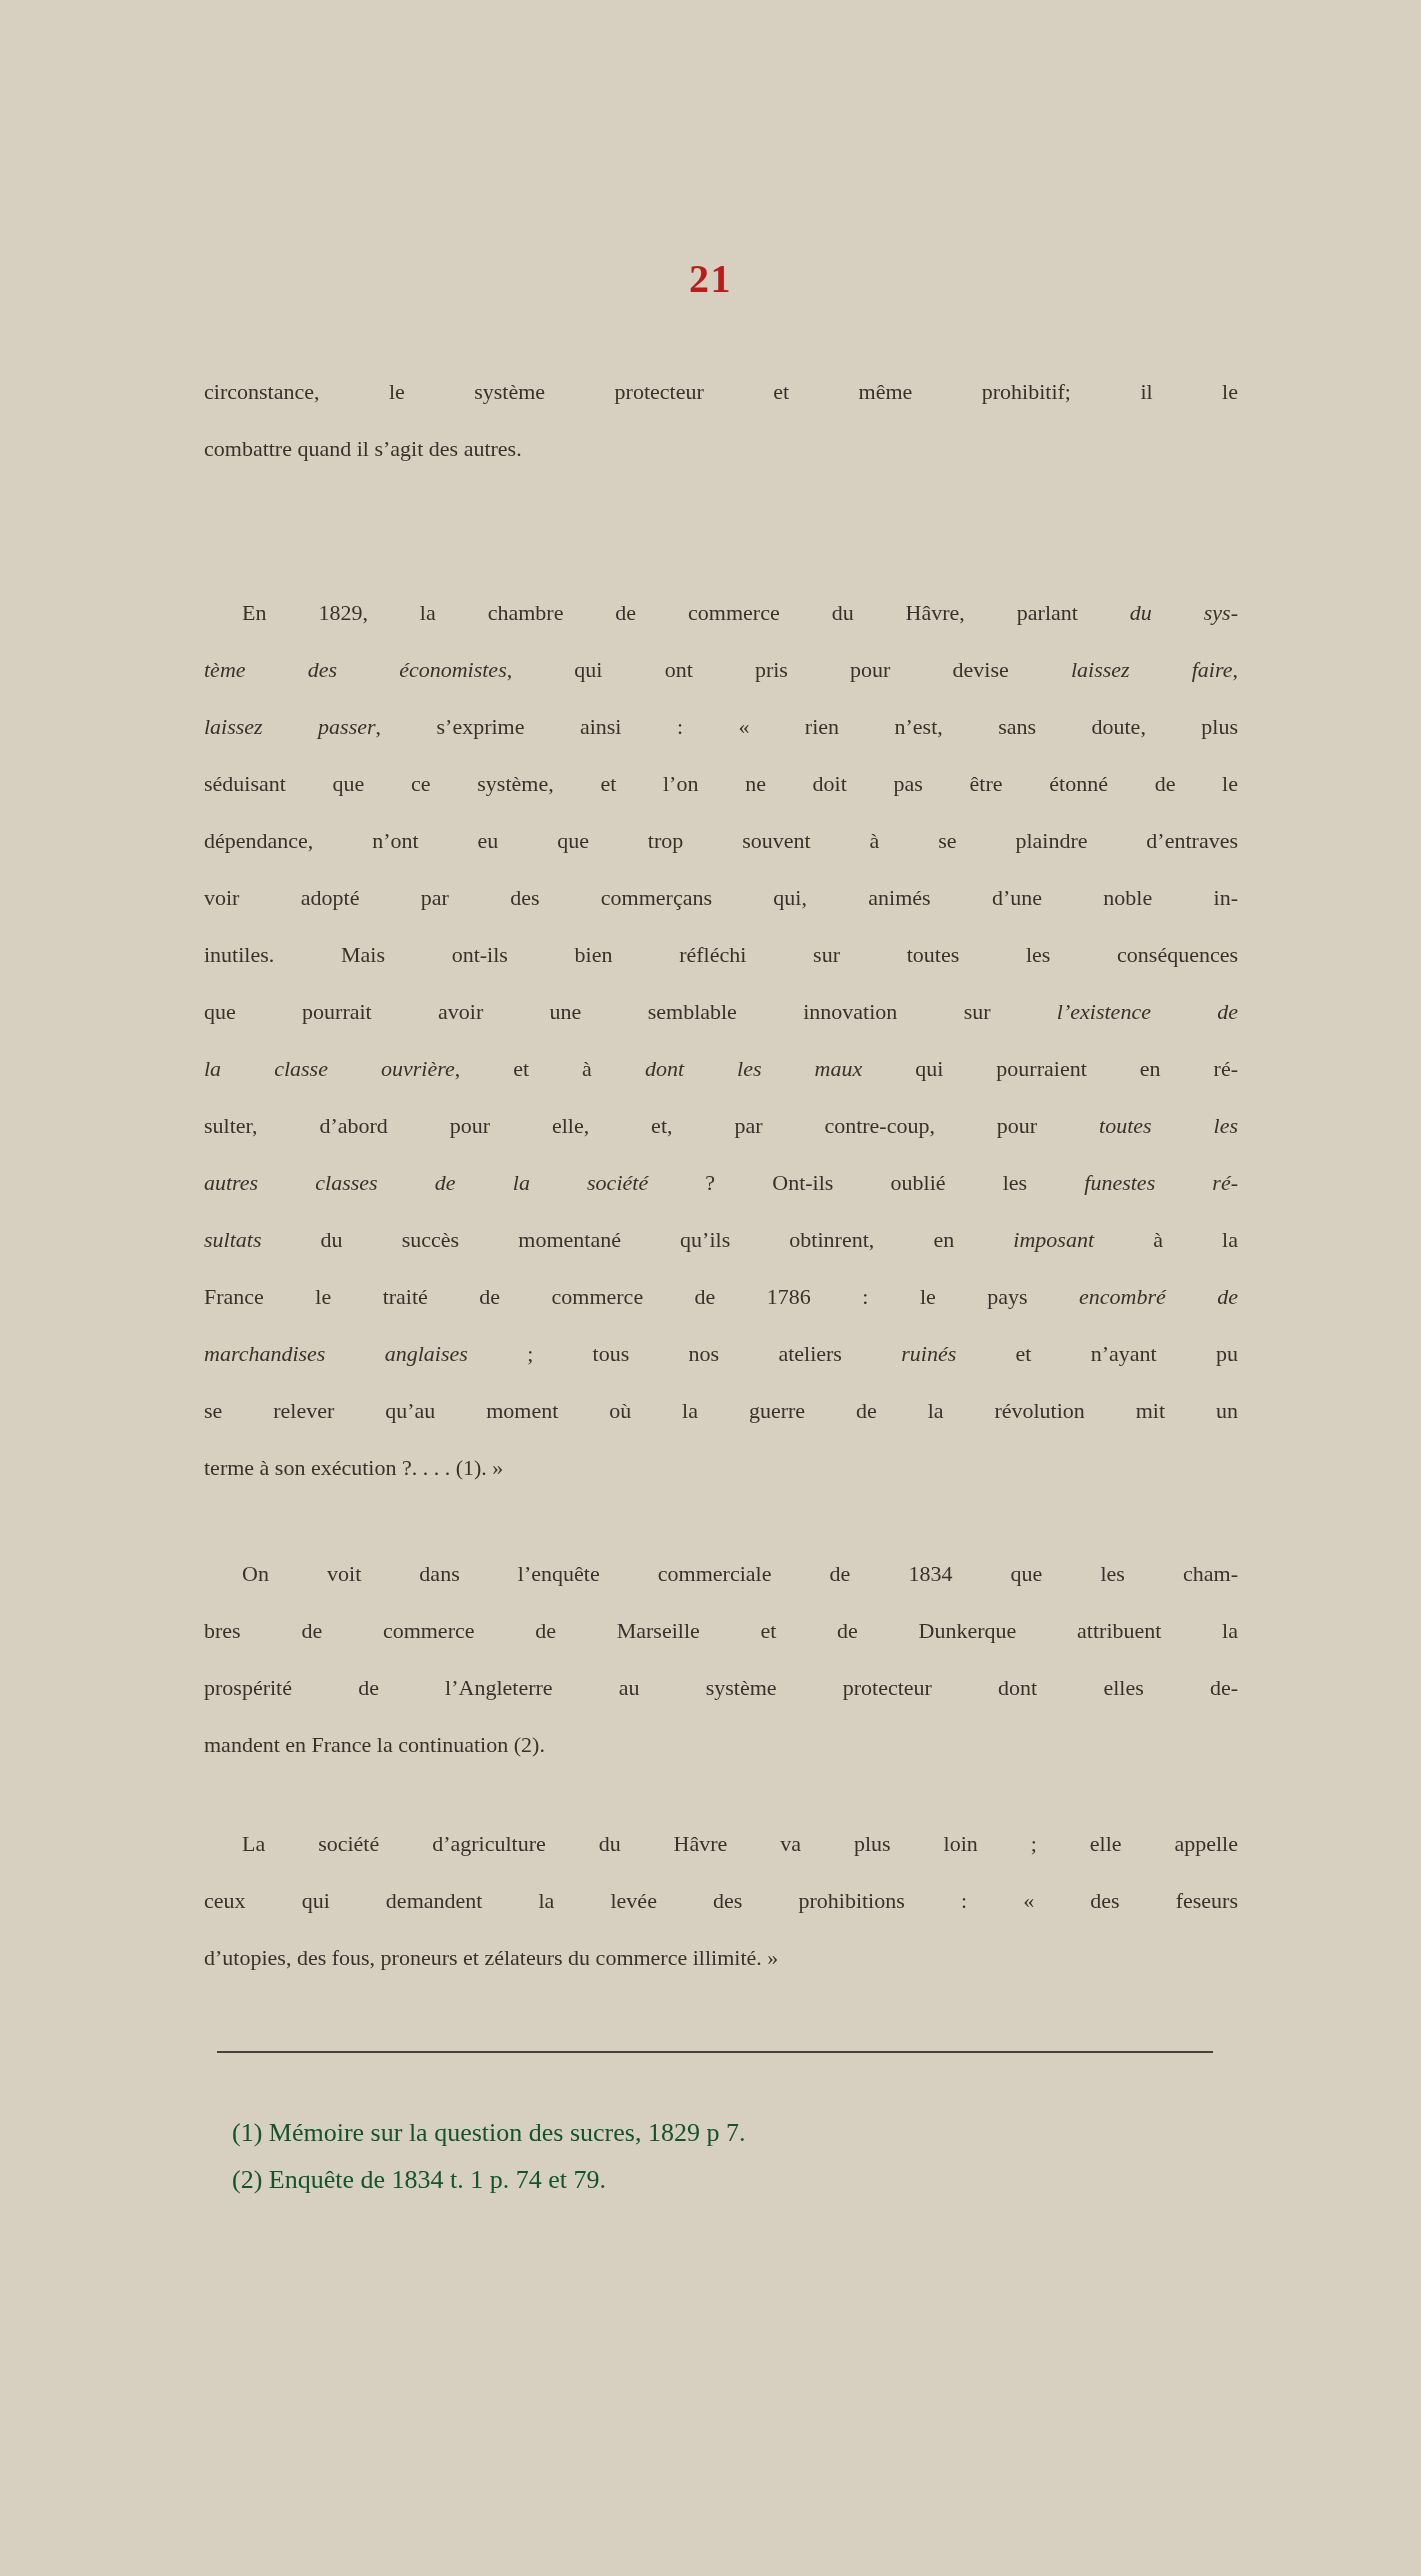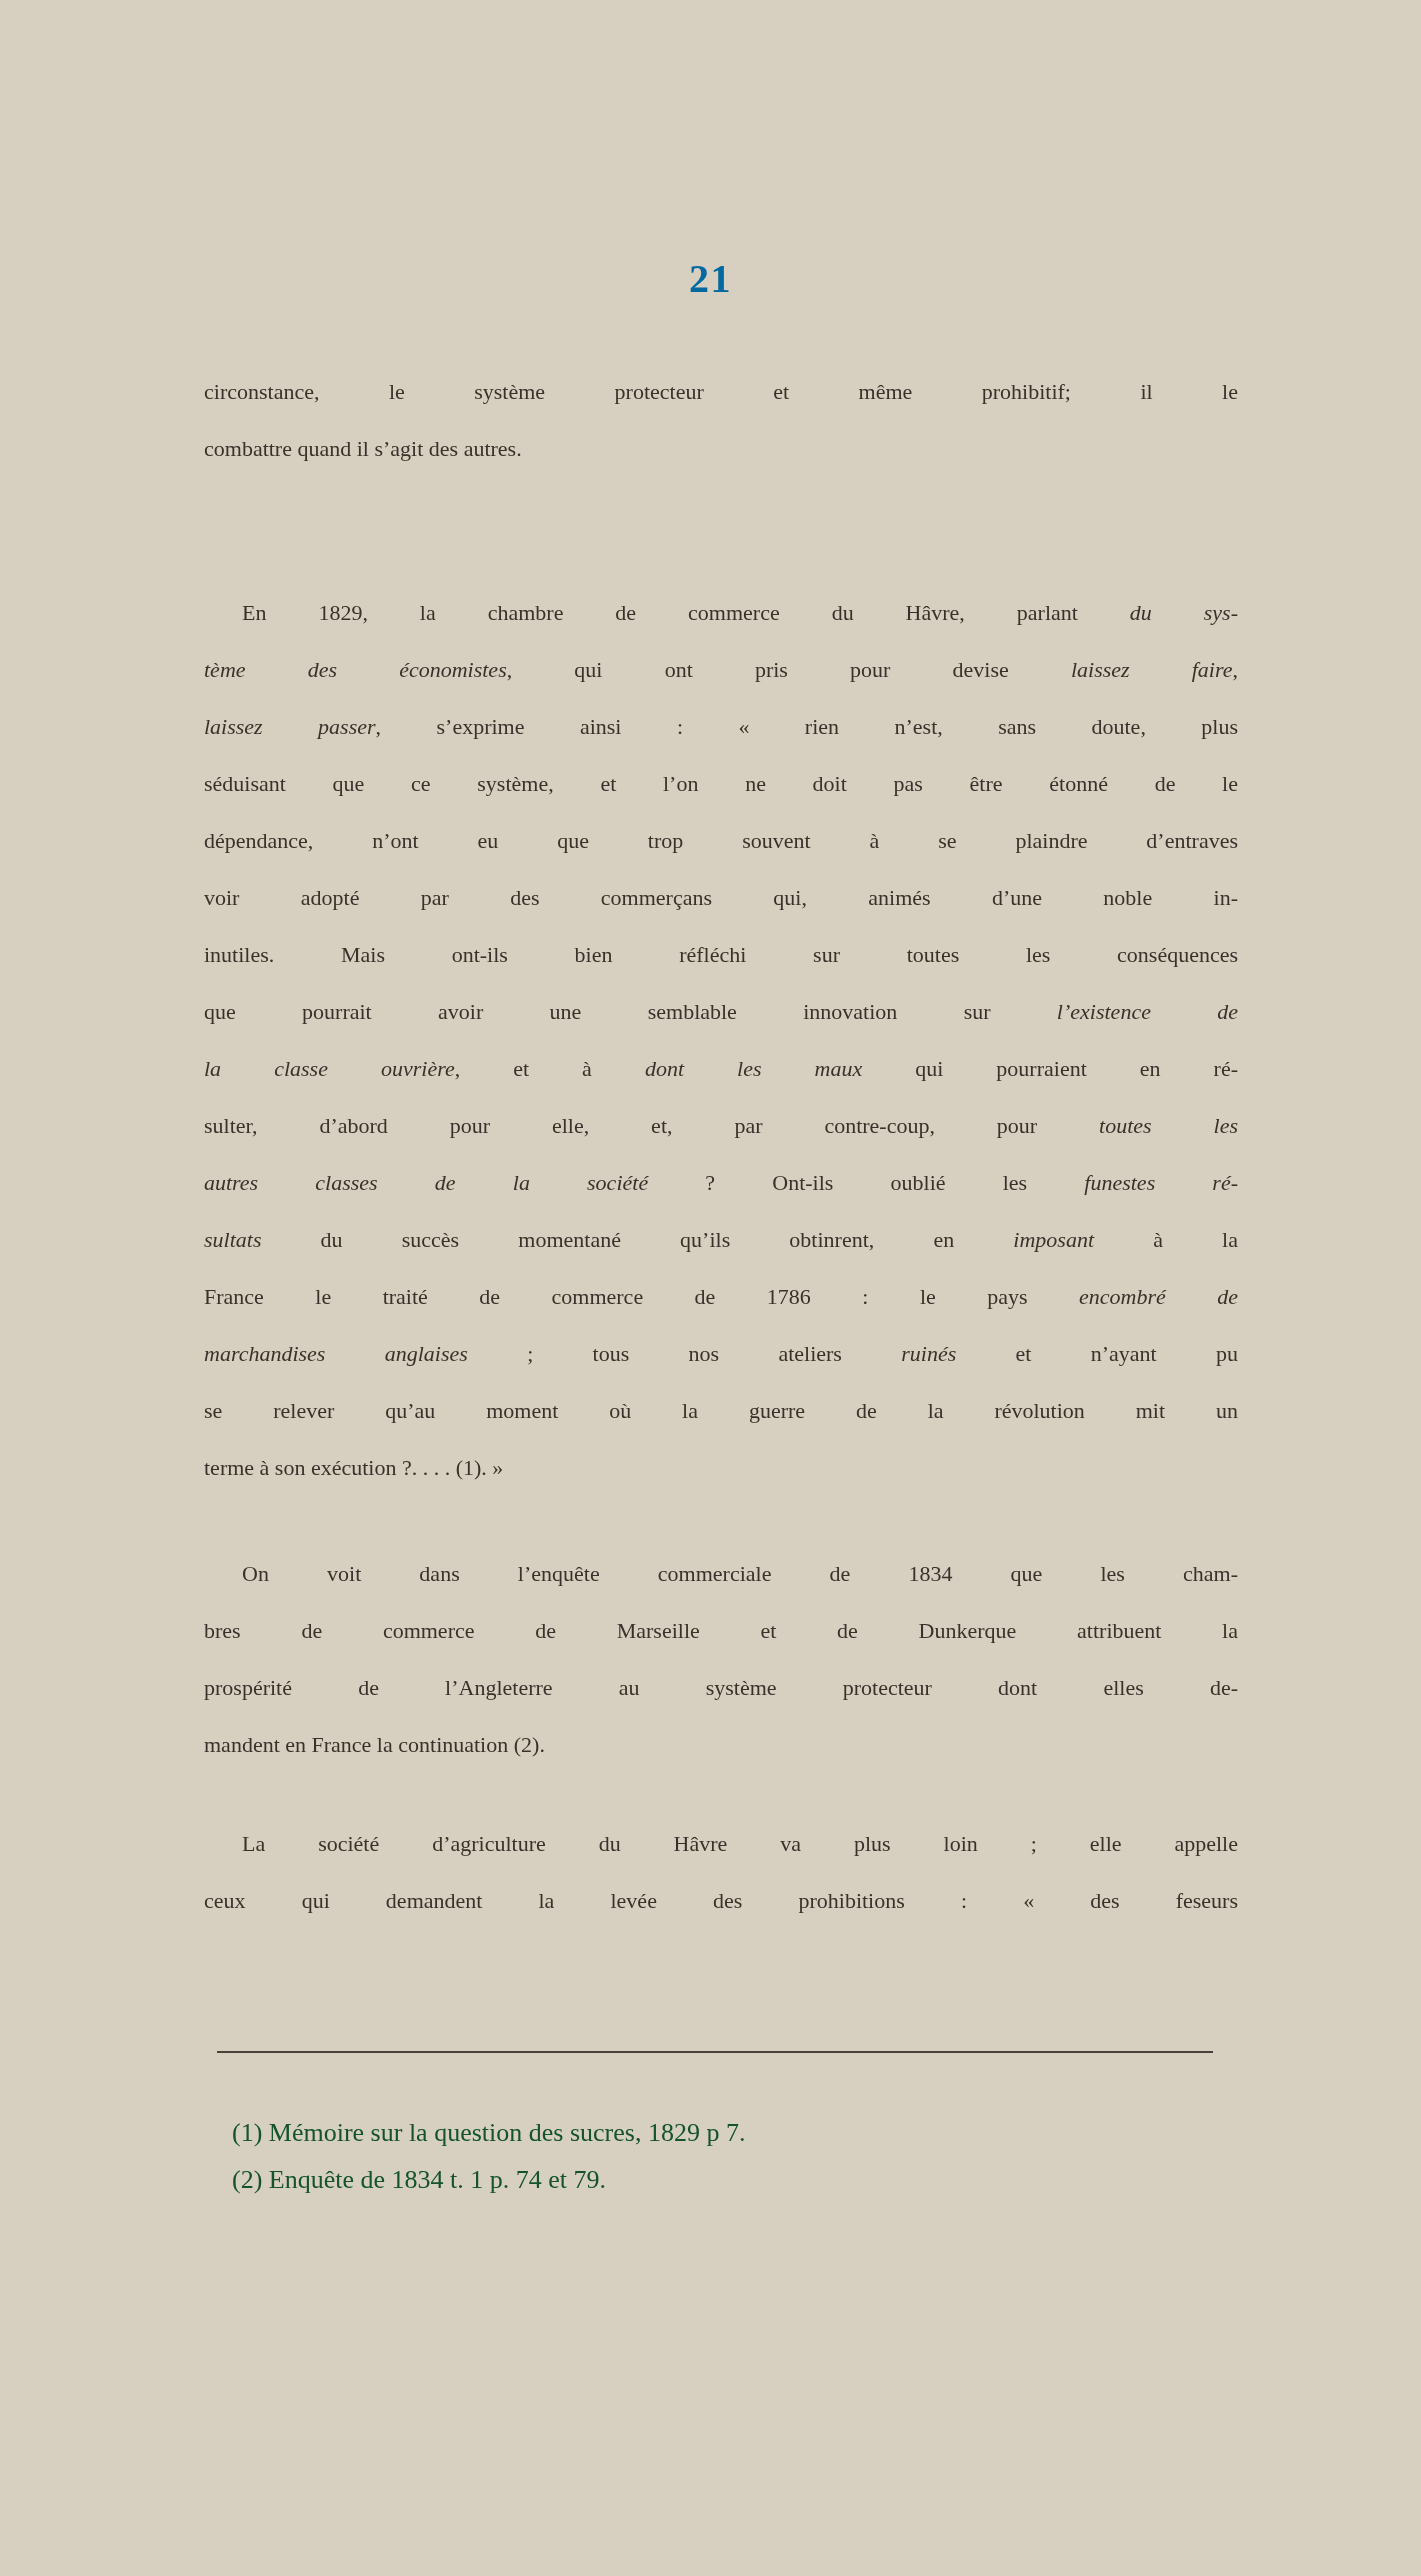--- a/index.html
+++ b/index.html
@@ -6,21 +6,21 @@
   body {
     width: 1421px; height: 2576px;
     background: #d7d0c0;
     position: relative; overflow: hidden;
     font-family: "Liberation Serif", "DejaVu Serif", serif;
     color: #3a322a;
   }
   .page-num {
     position: absolute; top: 255px; left: 0; width: 1421px;
     text-align: center; font-size: 40px; font-weight: bold; letter-spacing: 1.5px;
-    color: #0369a1;
+    color: #b91c1c;
   }
   .line {
     display: block; height: 57px; line-height: 57px;
     font-size: 22px; white-space: nowrap;
     text-align: justify; text-align-last: justify;
     transform-origin: left center;
   }
   .line.last { text-align-last: left; }
   .line.indent { padding-left: 38px; }
   .line i { font-style: italic; }
@@ -61,20 +61,21 @@
   </div>
 <div class="para" id="p2" style="top:1545px;">
     <span class="line indent"><span>On voit dans l’enquête commerciale de 1834 que les cham-</span></span>
     <span class="line"><span>bres de commerce de Marseille et de Dunkerque attribuent la</span></span>
     <span class="line"><span>prospérité de l’Angleterre au système protecteur dont elles de-</span></span>
     <span class="line last"><span>mandent en France la continuation (2).</span></span>
   </div>
 <div class="para" id="p3" style="top:1815px;">
     <span class="line indent"><span>La société d’agriculture du Hâvre va plus loin ; elle appelle</span></span>
     <span class="line"><span>ceux qui demandent la levée des prohibitions : « des feseurs</span></span>
+    <span class="line last"><span>d’utopies, des fous, proneurs et zélateurs du commerce illimité. »</span></span>
   </div>
 
 <div class="rule"></div>
 
 <div class="footnotes">
   <span class="fn">(1) Mémoire sur la question des sucres, 1829 p 7.</span>
   <span class="fn">(2) Enquête de 1834 t. 1 p. 74 et 79.</span>
 </div>
 
 

